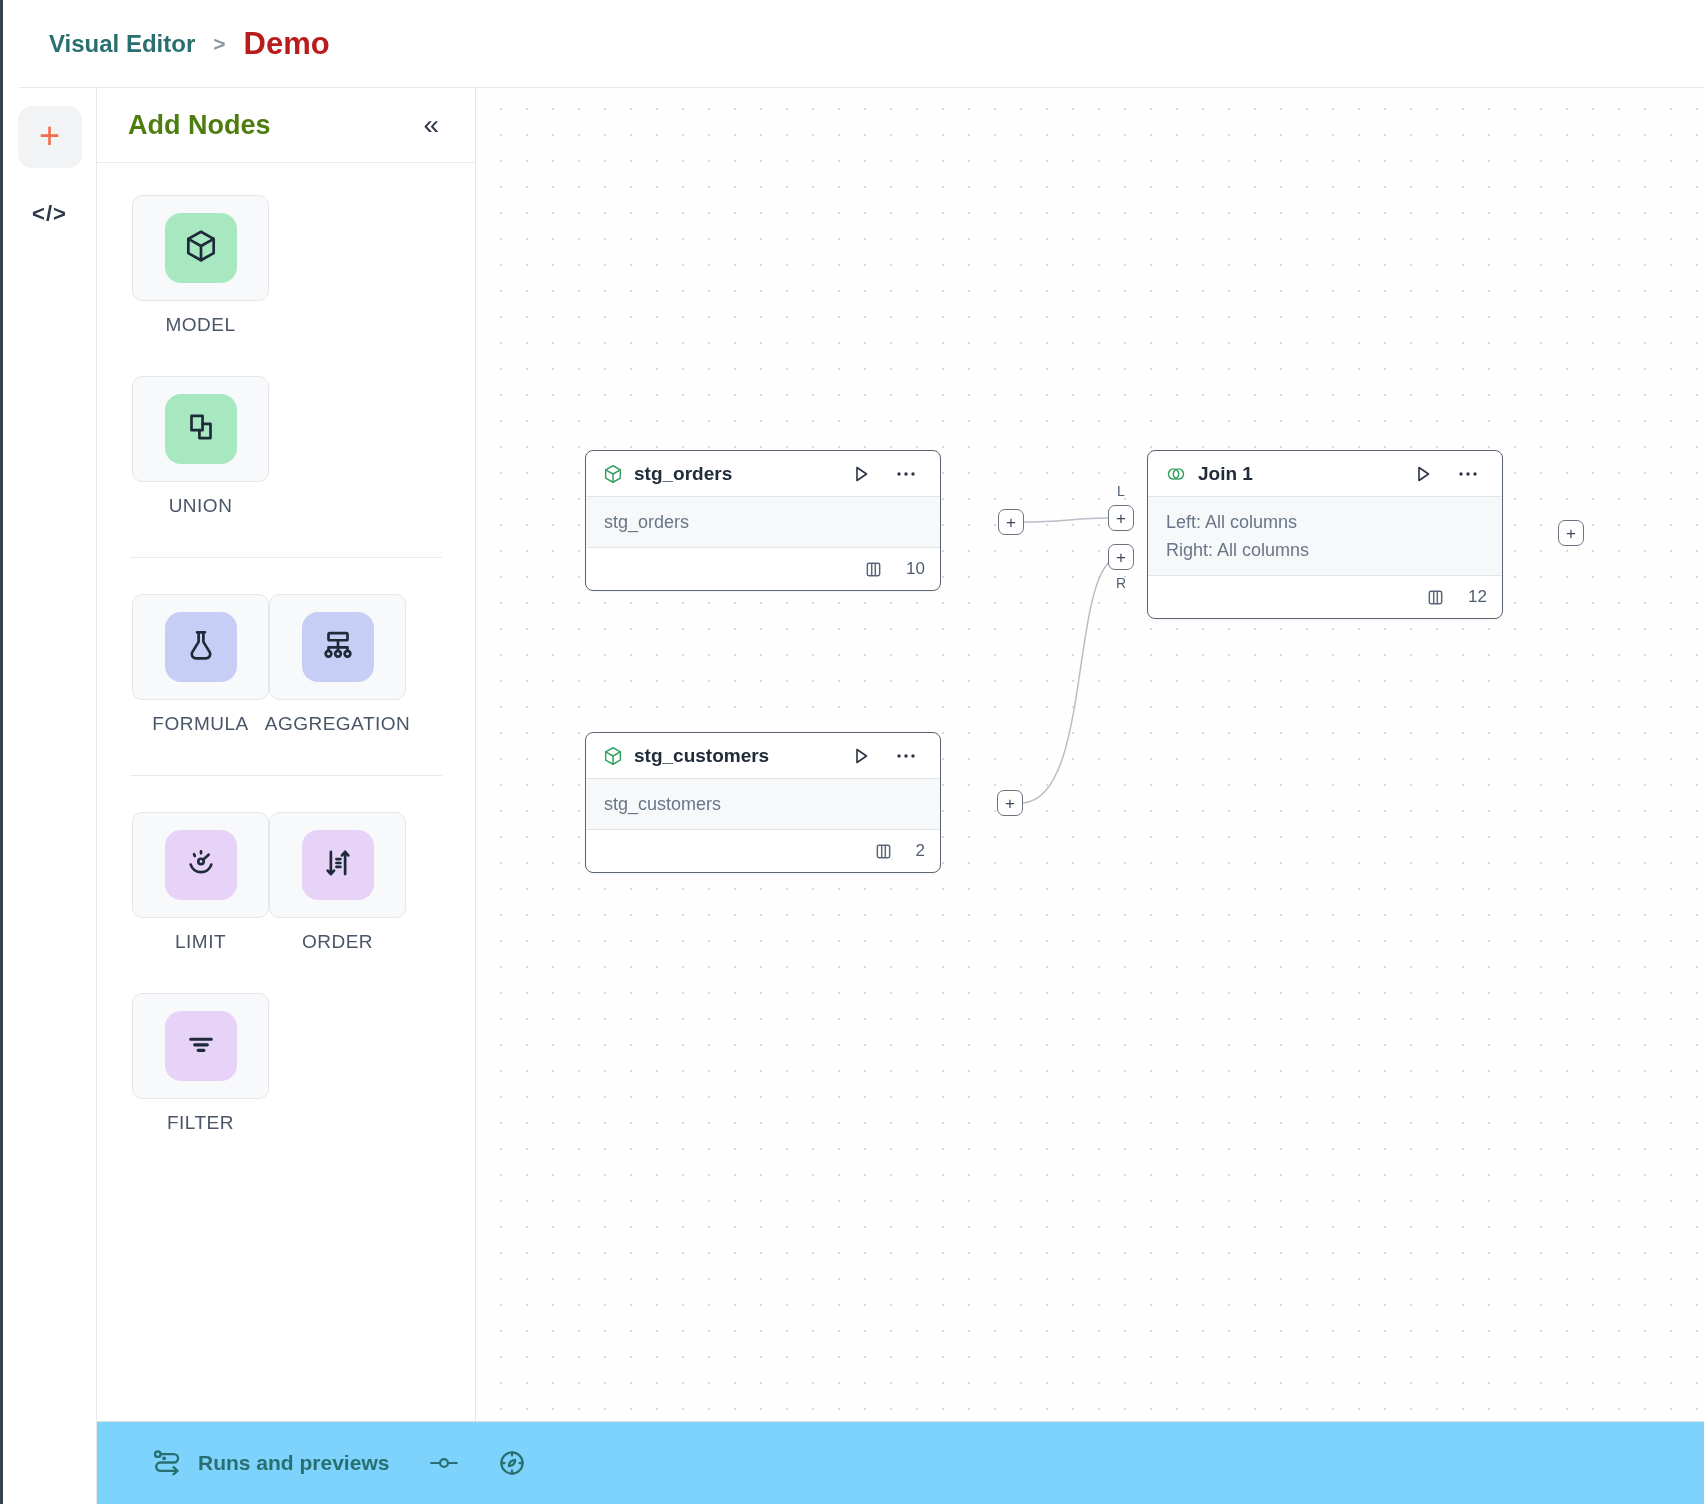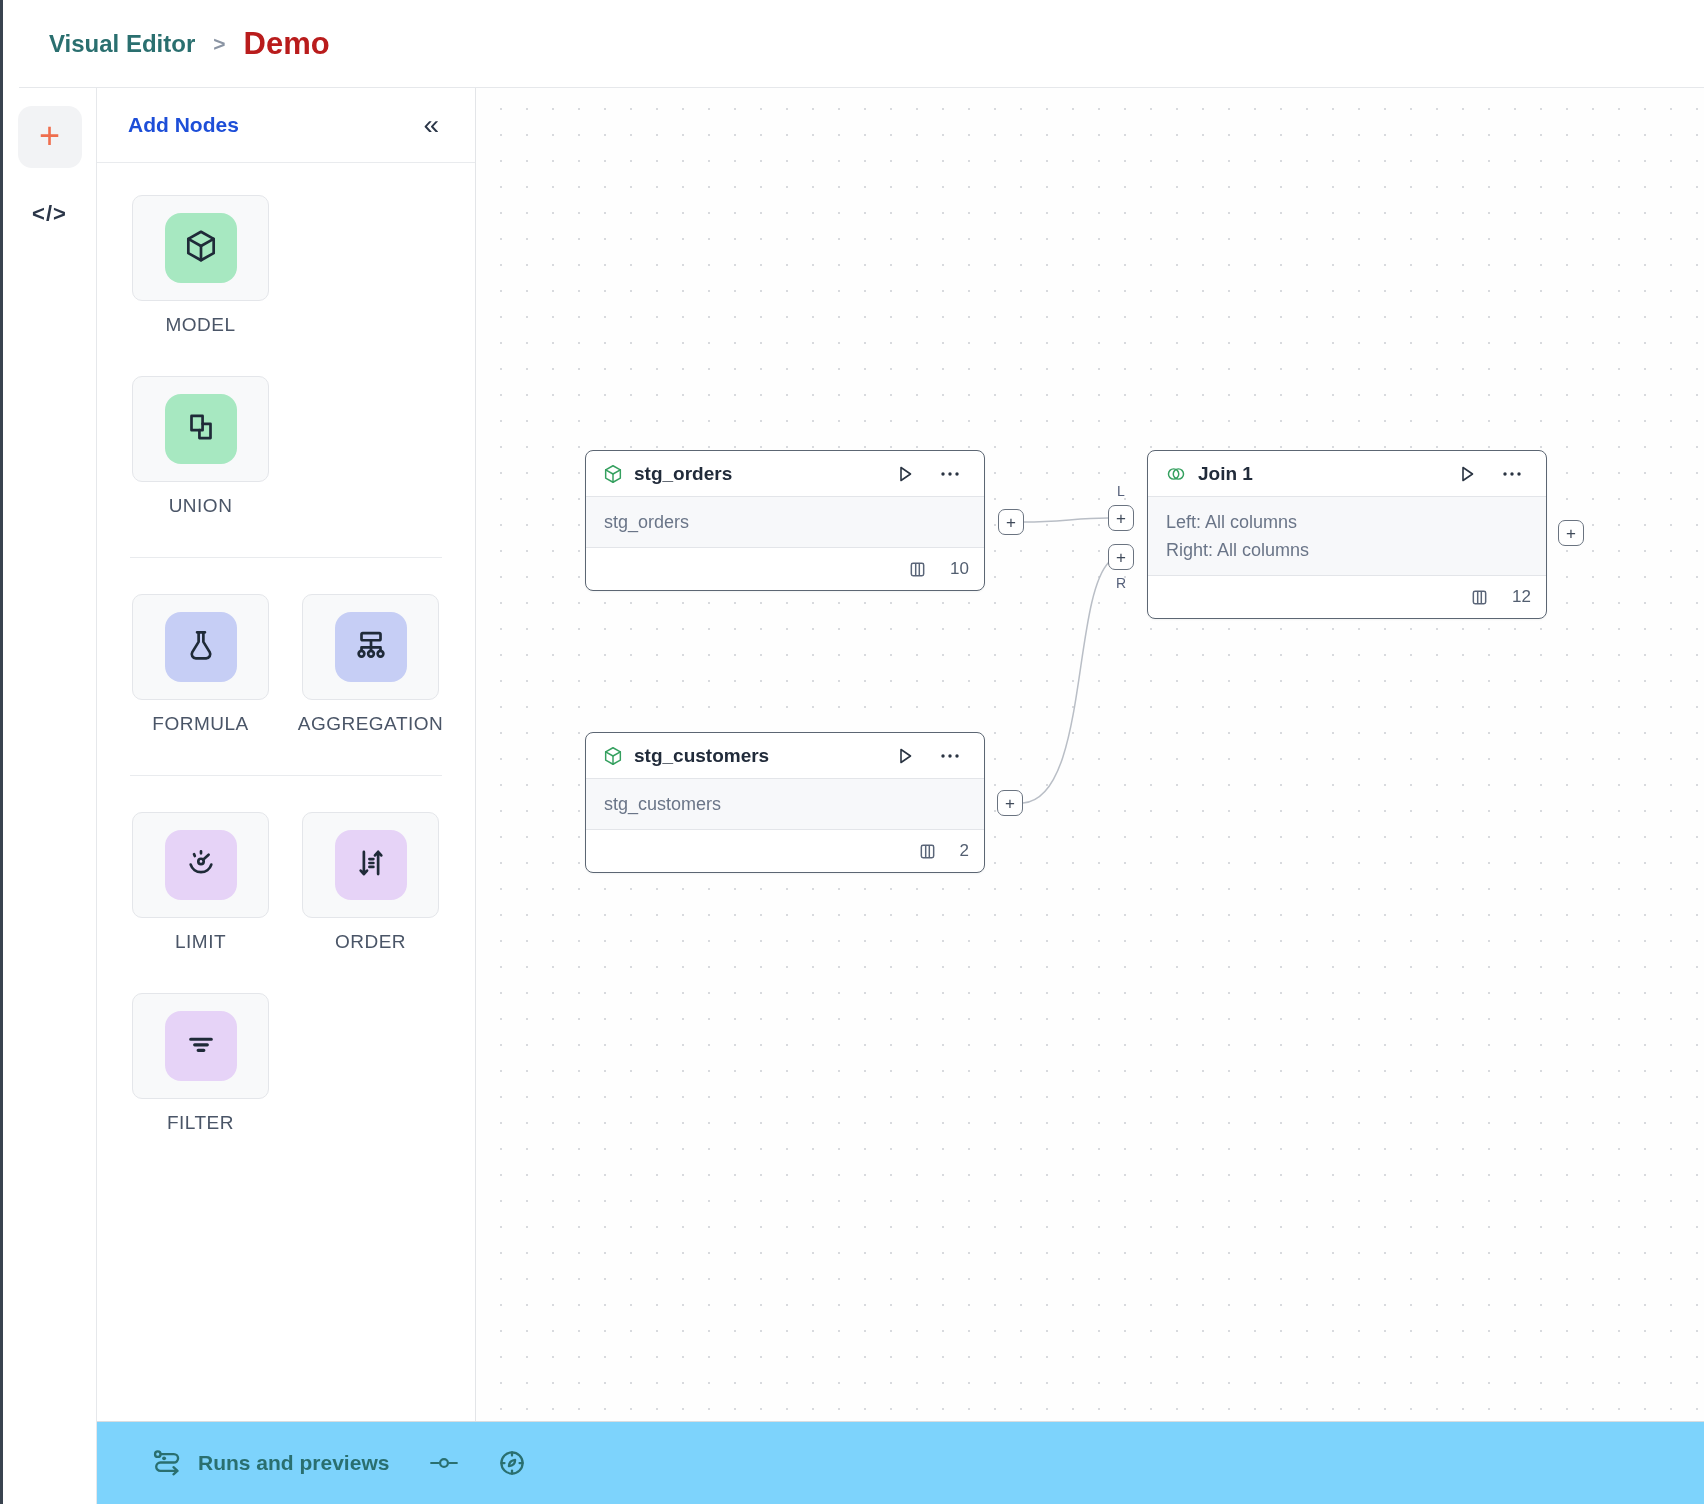--- a/index.html
+++ b/index.html
@@ -23,43 +23,43 @@
            color:#ef6e4e;font-size:36px;font-weight:400;line-height:1;display:flex;align-items:center;
            justify-content:center;cursor:pointer;padding-bottom:4px;}
   .code-btn{margin-top:32px;background:none;border:none;color:#2b3648;font-size:22px;font-weight:700;
             letter-spacing:1px;cursor:pointer;}
 
   
   .palette{position:absolute;left:97px;top:88px;width:379px;bottom:83px;background:#fff;
            border-right:1px solid #e3e5e8;}
   .palette-head{height:75px;display:flex;align-items:center;justify-content:space-between;
                 padding:0 36px 0 31px;border-bottom:1px solid #e9ebee;}
-  .palette-title{font-size:21px;font-weight:700;color:#1d4ed8;}
+  .palette-title{font-size:27px;font-weight:700;color:#4d7c0f;}
   .collapse-btn{background:none;border:none;font-size:28px;color:#2b3648;cursor:pointer;line-height:1;padding:0;}
   .palette-body{padding-top:32px;}
-  .prow{display:flex;gap:33px;padding:0 35px;margin-bottom:40px;}
+  .prow{display:flex;padding:0 35px;margin-bottom:40px;}
   .pitem{width:137px;display:flex;flex-direction:column;align-items:center;cursor:grab;}
   .pcard{width:137px;height:106px;border:1px solid #e4e6ea;border-radius:10px;background:#f8f9fa;
          display:flex;align-items:center;justify-content:center;}
   .ptile{width:72px;height:70px;border-radius:16px;display:flex;align-items:center;justify-content:center;}
   .ptile svg{stroke:#1f2a38;fill:none;stroke-width:1.7;stroke-linecap:round;stroke-linejoin:round;}
   .tile-green{background:#a7e8c1;}
   .tile-blue{background:#c6cef5;}
   .tile-purple{background:#e6d3f7;}
   .plabel{margin-top:13px;font-size:19px;color:#4a5567;letter-spacing:.5px;}
   .psep{border:none;border-top:1px solid #e9ebee;margin:0 33px 36px 33px;}
 
   
   .canvas{position:absolute;left:476px;top:88px;right:0;bottom:83px;background-color:#fefefe;
           background-image:radial-gradient(circle,#d8dade 1.3px,transparent 1.4px);
           background-size:26px 26px;background-position:12px 8px;overflow:hidden;}
   .edges{position:absolute;left:0;top:0;width:100%;height:100%;pointer-events:none;}
   .edges path{stroke:#b9bec6;stroke-width:1.5;fill:none;}
 
-  .node{position:absolute;width:400px;background:#fff;border:1.5px solid #5c6673;border-radius:8px;
+  .node{position:absolute;width:356px;background:#fff;border:1.5px solid #5c6673;border-radius:8px;
         box-shadow:0 1px 2px rgba(20,30,45,.05);cursor:grab;}
   .node-header{height:46px;display:flex;align-items:center;gap:10px;padding:0 16px;
                border-bottom:1px solid #e3e5e9;}
   .node-header svg.type-icon{stroke:#35a05f;fill:none;stroke-width:1.6;stroke-linecap:round;stroke-linejoin:round;flex:0 0 auto;}
   .node-title{flex:1;font-size:19px;font-weight:600;color:#212b3a;white-space:nowrap;}
   .icon-btn{background:none;border:none;padding:2px 6px;cursor:pointer;display:flex;align-items:center;color:#2a3442;}
   .icon-btn svg{stroke:#2a3442;fill:none;stroke-width:1.6;stroke-linejoin:round;}
   .node-body{background:#f7f8fa;padding:11px 18px;border-bottom:1px solid #e3e5e9;}
   .node-line{font-size:18px;color:#6a7588;line-height:28px;white-space:nowrap;}
   .node-footer{height:42px;display:flex;align-items:center;justify-content:flex-end;gap:24px;

